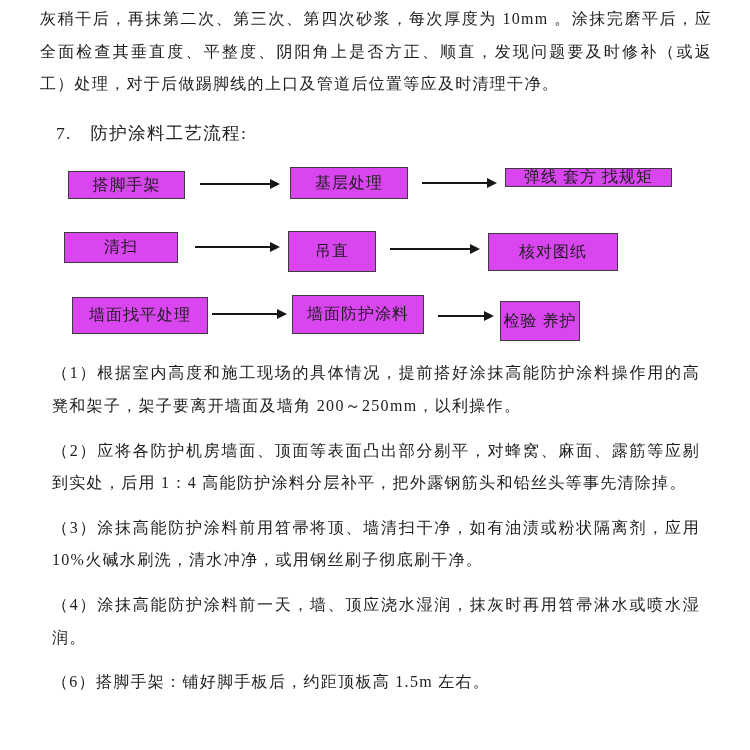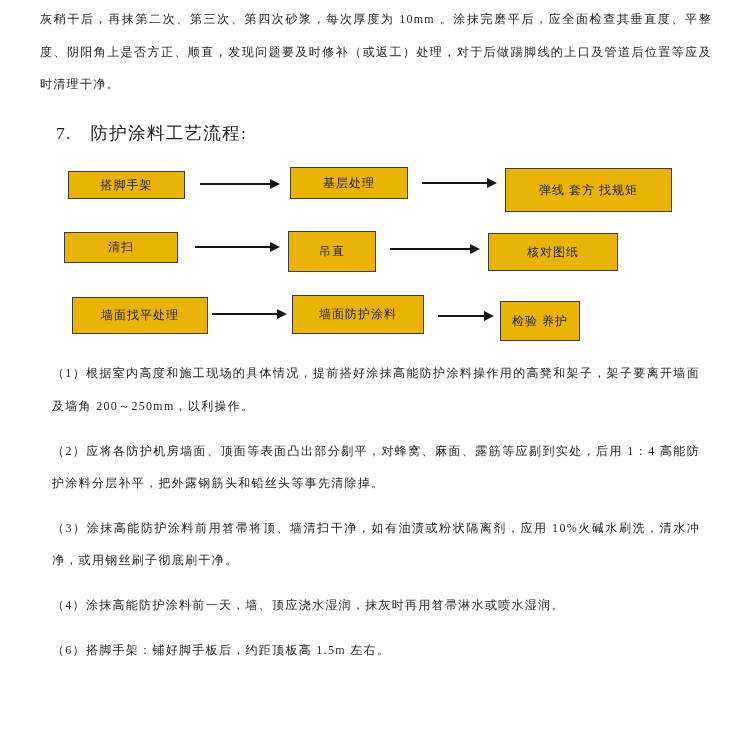--- a/index.html
+++ b/index.html
@@ -13,21 +13,21 @@
     height: 750px;
     box-sizing: border-box;
     background: #ffffff;
     color: #1d1d1d;
     font-family: "Liberation Serif", "DejaVu Serif", serif;
     padding: 3px 38px 0 40px;
     overflow: hidden;
   }
   .body-text {
     margin: 0;
-    font-size: 12px;
+    font-size: 16px;
     line-height: 32.6px;
     letter-spacing: 1.3px;
     text-align: justify;
     color: #1d1d1d;
   }
   .heading {
     margin: 16px;
     font-size: 17.5px;
     line-height: 32.6px;
     letter-spacing: 1.3px;
@@ -38,32 +38,32 @@
     position: relative;
     width: 672px;
     height: 178px;
     margin-left: -40px;
     width: 750px;
   }
   .flow-box {
     position: absolute;
     box-sizing: border-box;
     border: 1.5px solid #3c3c3c;
-    background: #eab308;
+    background: #d946ef;
     display: flex;
     align-items: center;
     justify-content: center;
-    font-size: 12px;
+    font-size: 16px;
     letter-spacing: 1px;
     color: #1d1d1d;
     white-space: nowrap;
   }
   .b1 { left: 68px;  top: 6px;   width: 117px; height: 28px; }
   .b2 { left: 290px; top: 2px;   width: 118px; height: 32px; }
-  .b3 { left: 505px; top: 3px;   width: 167px; height: 44px; }
+  .b3 { left: 505px; top: 3px;   width: 167px; height: 19px; }
   .b4 { left: 64px;  top: 67px;  width: 114px; height: 31px; }
   .b5 { left: 288px; top: 66px;  width: 88px;  height: 41px; }
   .b6 { left: 488px; top: 68px;  width: 130px; height: 38px; }
   .b7 { left: 72px;  top: 132px; width: 136px; height: 37px; }
   .b8 { left: 292px; top: 130px; width: 132px; height: 39px; }
   .b9 { left: 500px; top: 136px; width: 80px;  height: 40px; }
   .flow-arrow {
     position: absolute;
     height: 0;
     border-top: 2px solid #171717;

